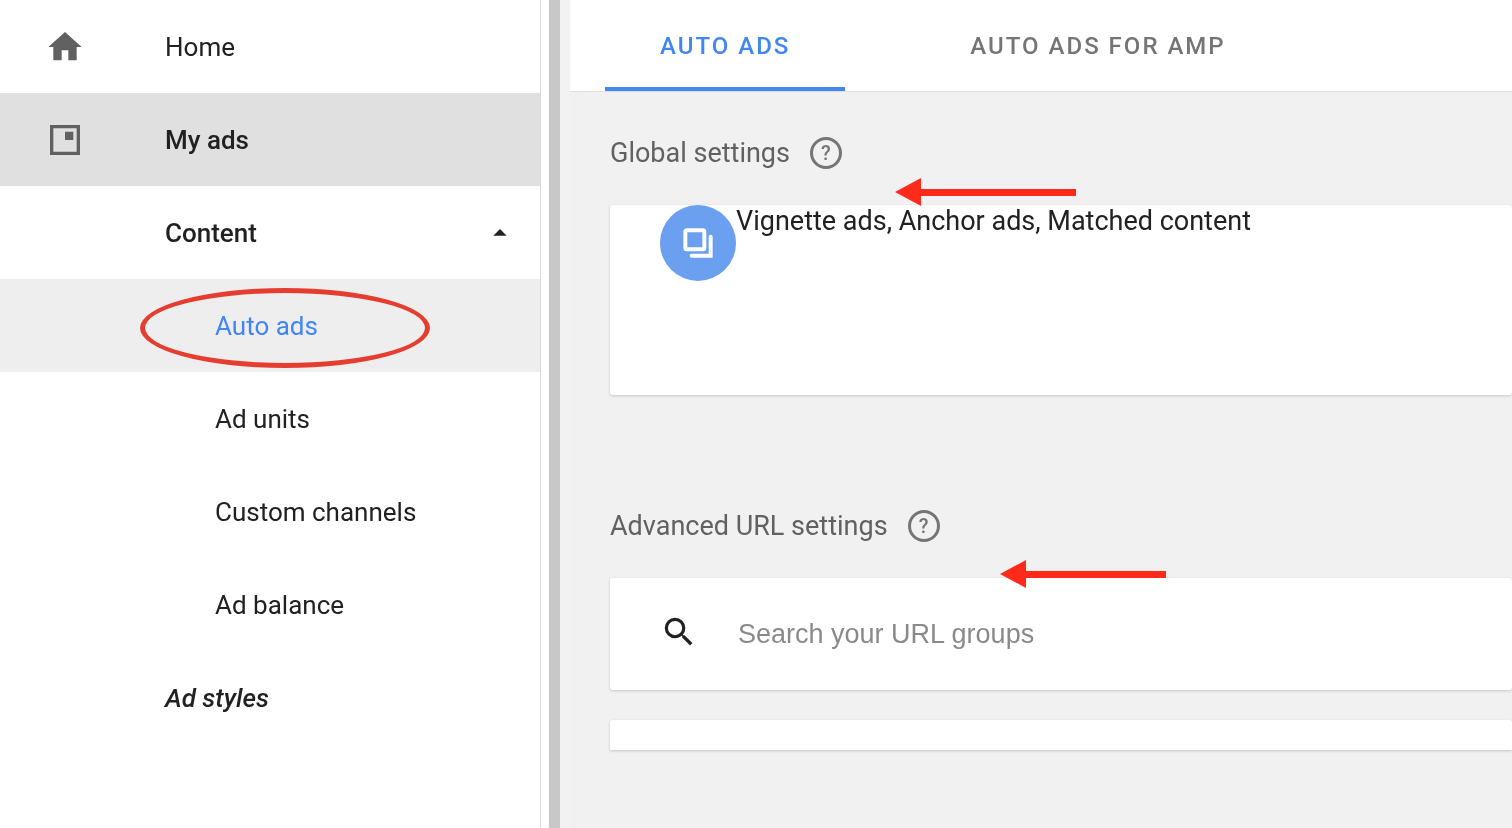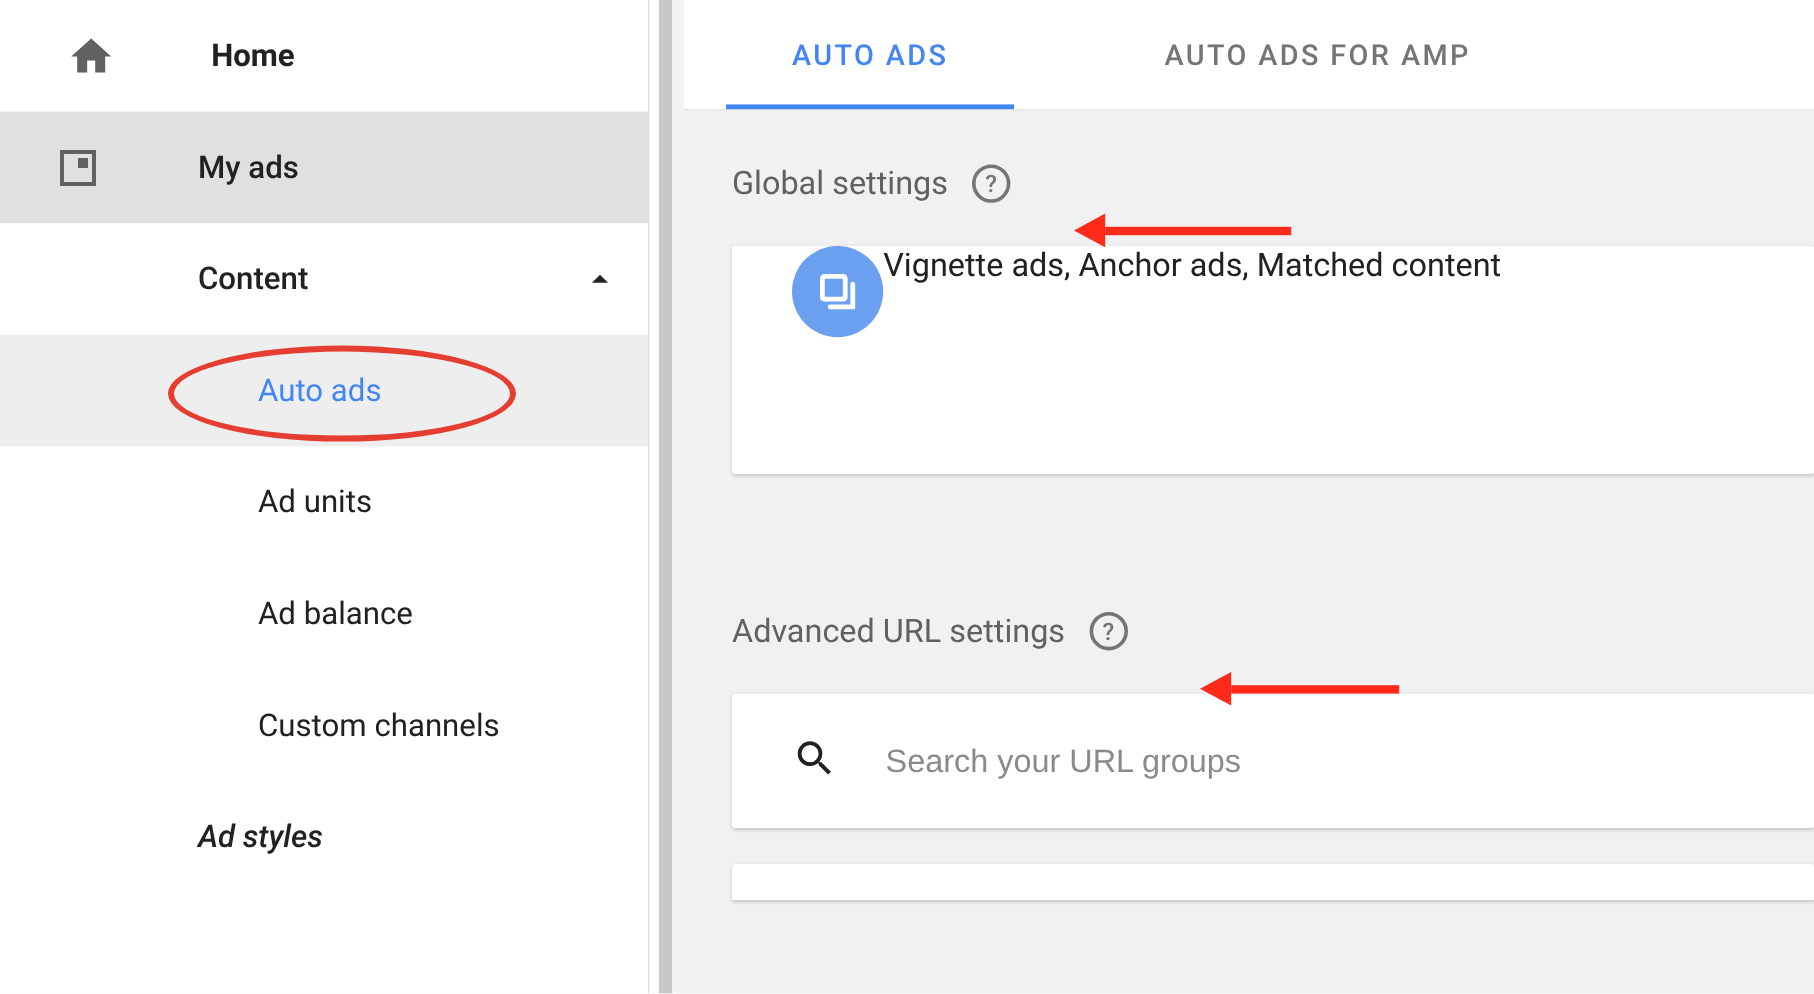--- a/index.html
+++ b/index.html
@@ -39,22 +39,21 @@
     padding-left: 45px;
   }
   .sidebar-item .label-slot {
     flex: 1;
   }
   .sidebar-item.selected-top {
     background: #e0e0e0;
     font-weight: 500;
   }
   .sidebar-item.plain {
-    font-weight: 700;
-    padding-left: 11px;
+    font-weight: 400;
   }
   .sidebar-sub {
     display: flex;
     align-items: center;
     height: 93px;
     font-size: 26px;
     color: #212121;
     cursor: pointer;
     padding-left: 215px;
   }
@@ -299,25 +298,25 @@
 
     <div class="sidebar-sub active">
       <span>Auto ads</span>
     </div>
 
     <div class="sidebar-sub">
       <span>Ad units</span>
     </div>
 
     <div class="sidebar-sub">
+      <span>Custom channels</span>
+    </div>
+
+    <div class="sidebar-sub">
       <span>Ad balance</span>
-    </div>
-
-    <div class="sidebar-sub">
-      <span>Custom channels</span>
     </div>
 
 
     <div class="content-row">
       <span class="spacer"></span>
       <span class="label-slot" style="flex:1;font-style:italic;">Ad styles</span>
     </div>
 
     <div class="highlight-ellipse"></div>
   </nav>

